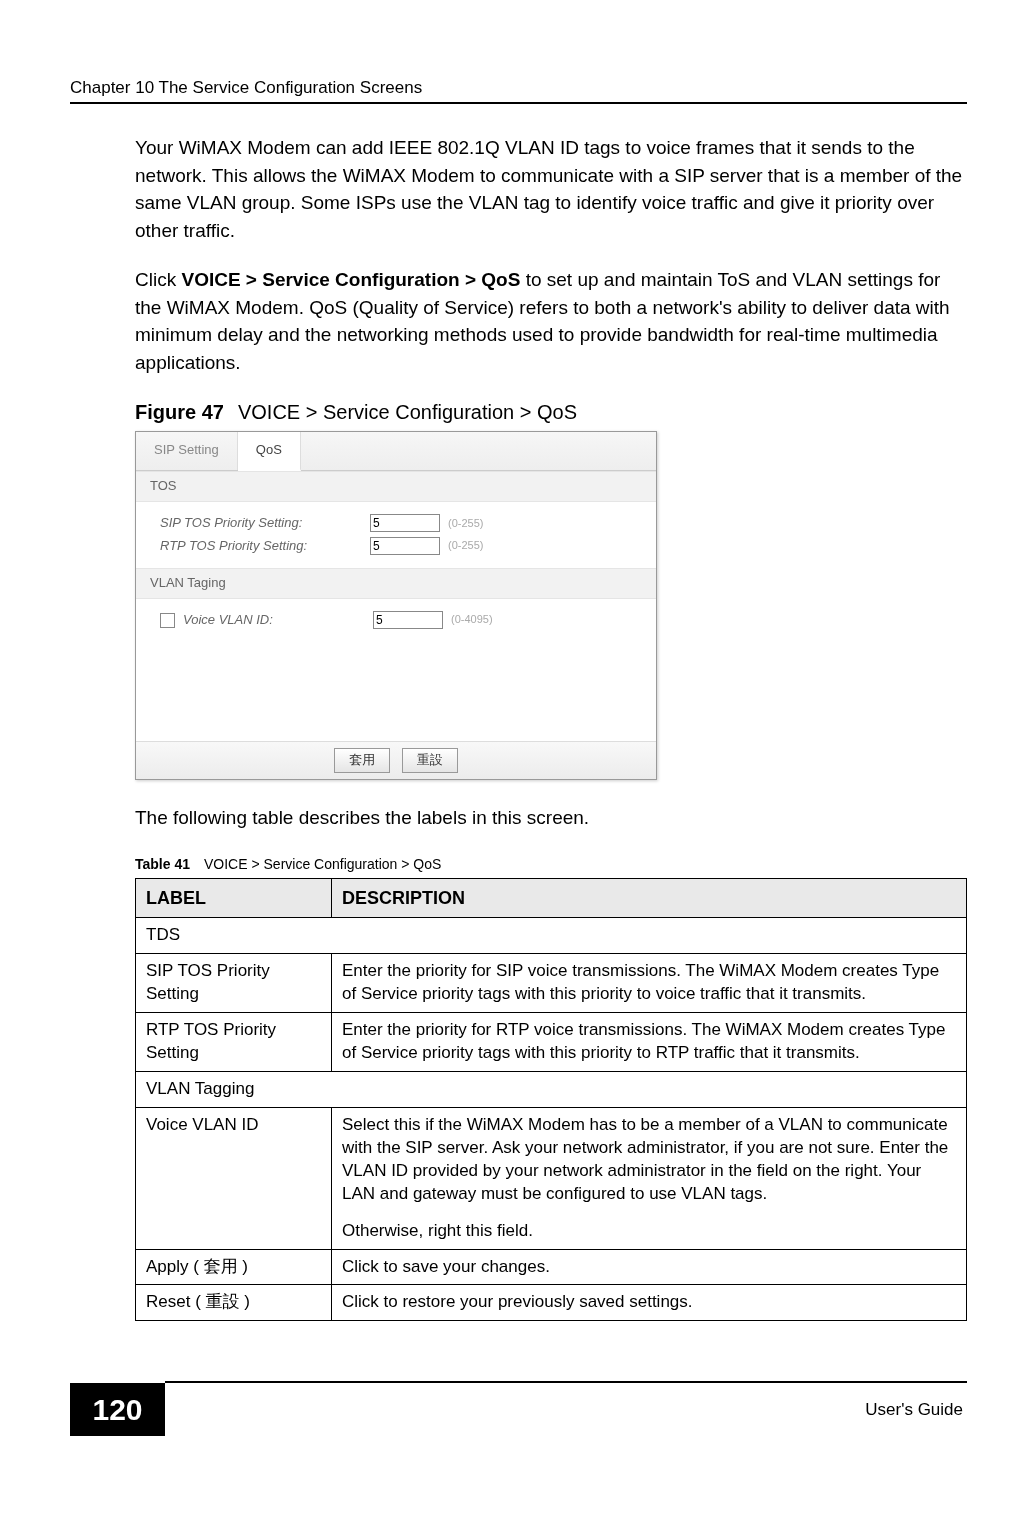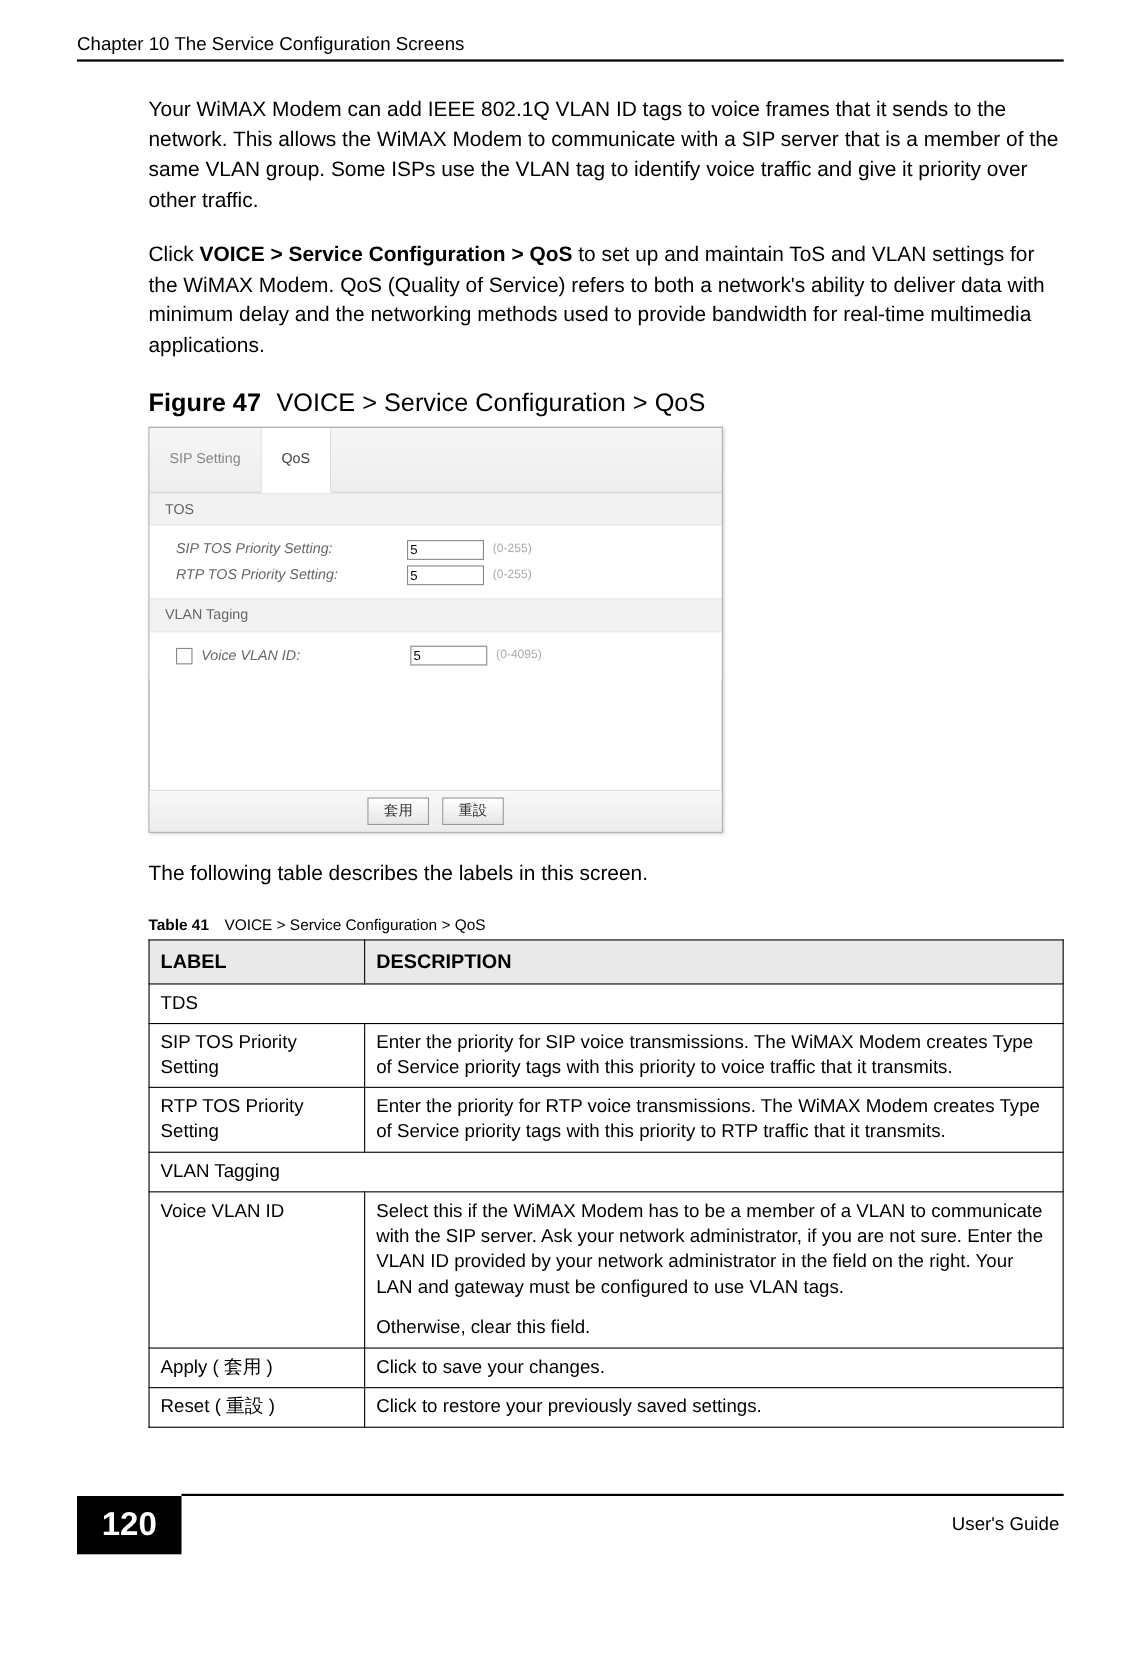--- a/index.html
+++ b/index.html
@@ -6,41 +6,42 @@
     margin: 0;
     padding: 0;
     background: #fff;
     font-family: Verdana, Arial, sans-serif;
     color: #000;
     width: 1027px;
   }
   .page {
     padding: 30px 60px 30px 70px;
     box-sizing: border-box;
+    margin-top: 48px;
   }
   .header-row {
     display: flex;
     justify-content: space-between;
     font-family: Arial, sans-serif;
     font-size: 17px;
     padding-bottom: 4px;
     border-bottom: 2px solid #000;
     margin-bottom: 30px;
   }
   .body-text {
     margin-left: 65px;
     font-size: 19px;
     line-height: 1.45;
   }
   .para {
     margin-bottom: 22px;
   }
   .figcap {
     font-family: Arial, sans-serif;
-    font-size: 23px;
+    font-size: 20px;
     margin-bottom: 4px;
   }
   .figcap b { font-weight: bold; margin-right: 14px;}
   .tablecap {
     font-family: Arial, sans-serif;
     font-size: 14px;
     margin-bottom: 4px;
   }
   .tablecap b { font-weight: bold; margin-right: 14px;}
   .screenshot {
@@ -52,21 +53,21 @@
     color: #555;
     box-shadow: 1px 1px 3px rgba(0,0,0,0.2);
     margin-bottom: 24px;
   }
   .tabs {
     display: flex;
     background: linear-gradient(#f6f6f6,#eee);
     border-bottom: 1px solid #ccc;
   }
   .tab {
-    padding: 19px 18px;
+    padding: 9px 18px;
     font-size: 13px;
     color: #888;
     border-right: 1px solid #ddd;
     cursor: pointer;
   }
   .tab.active {
     background: #fff;
     color: #444;
     font-weight: normal;
     border-bottom: 2px solid #fff;
@@ -267,21 +268,21 @@
         <td>RTP TOS Priority Setting</td>
         <td>Enter the priority for RTP voice transmissions. The WiMAX Modem creates Type of Service priority tags with this priority to RTP traffic that it transmits.</td>
       </tr>
       <tr class="subhead-row">
         <td colspan="2">VLAN Tagging</td>
       </tr>
       <tr>
         <td>Voice VLAN ID</td>
         <td>
           <div>Select this if the WiMAX Modem has to be a member of a VLAN to communicate with the SIP server. Ask your network administrator, if you are not sure. Enter the VLAN ID provided by your network administrator in the field on the right. Your LAN and gateway must be configured to use VLAN tags.</div>
-          <div style="margin-top:14px">Otherwise, clear this field.</div>
+          <div style="margin-top:14px">Otherwise, right this field.</div>
         </td>
       </tr>
       <tr>
         <td>Apply ( 套用 )</td>
         <td>Click to save your changes.</td>
       </tr>
       <tr>
         <td>Reset ( 重設 )</td>
         <td>Click to restore your previously saved settings.</td>
       </tr>

